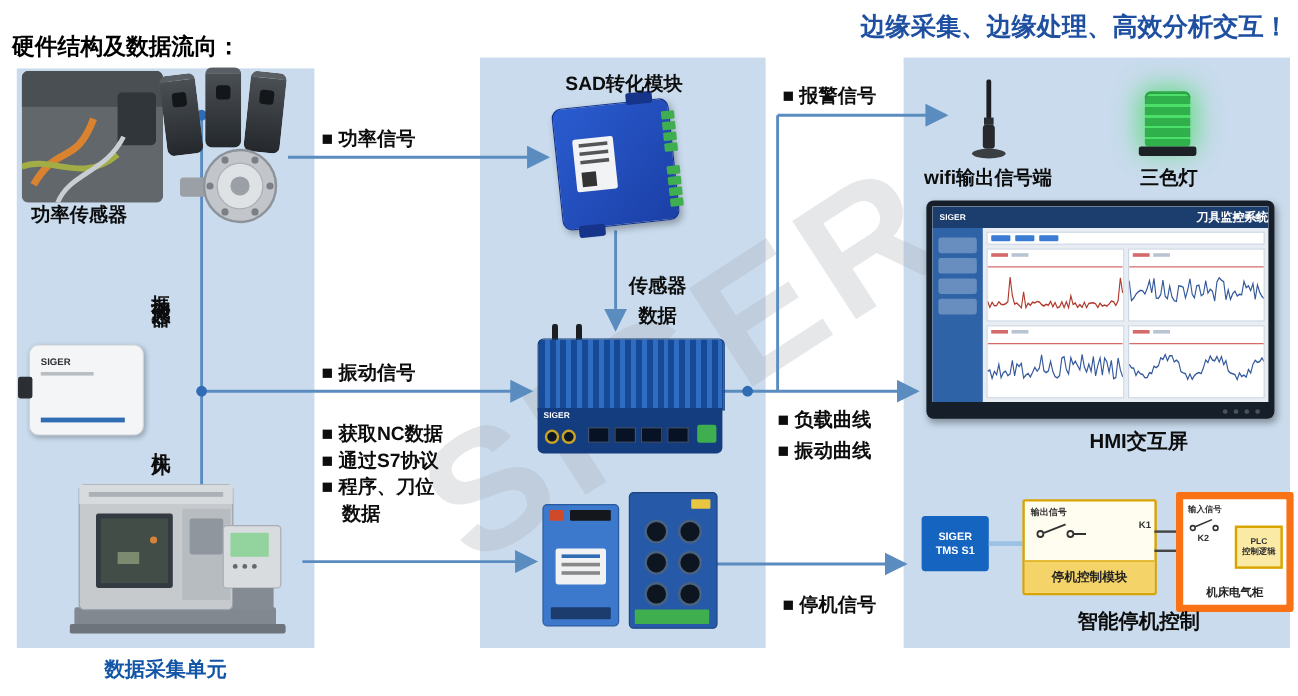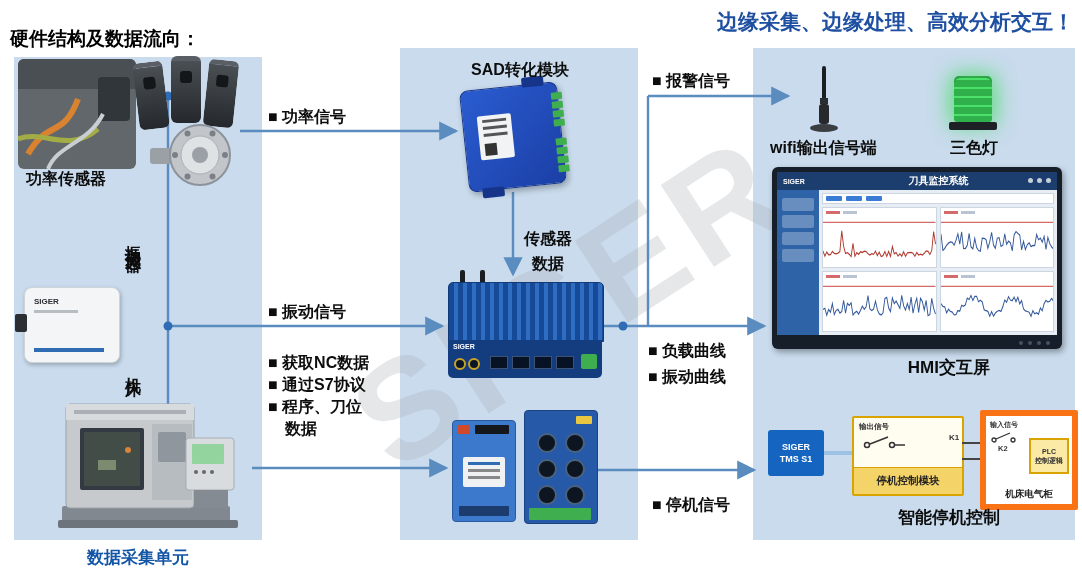--- a/index.html
+++ b/index.html
@@ -46,21 +46,21 @@
   .glight .body{position:absolute;left:8px;top:4px;width:38px;height:44px;border-radius:6px 6px 3px 3px;
     background:repeating-linear-gradient(180deg,#4be06a 0 2px,#2fb04b 2px 9px);
     box-shadow:0 0 20px 5px rgba(70,220,100,.75);}
   .glight .cap{position:absolute;left:8px;top:2px;width:38px;height:7px;background:#1f7d33;border-radius:5px 5px 0 0;}
   .glight .base{position:absolute;left:3px;top:48px;width:48px;height:8px;background:#1d2024;border-radius:2px;}
   
   .monitor{background:#151e29;border-radius:6px;padding:5px 5px 14px 5px;box-shadow:2px 3px 6px rgba(0,0,0,.35);}
   .screen{width:280px;height:163px;background:#e8edf4;display:flex;flex-direction:column;overflow:hidden;}
   .mhead{height:18px;background:#1c3e6e;position:relative;display:flex;align-items:center;flex:none;}
   .mhead .brand{font-size:7px;color:#fff;font-weight:700;margin-left:6px;}
-  .mhead .mtitle{position:absolute;left:0;right:0;text-align:center;color:#fff;font-size:10px;font-weight:700;margin-left:43px;}
+  .mhead .mtitle{position:absolute;left:0;right:0;text-align:right;color:#fff;font-size:10px;font-weight:700;margin-left:43px;}
   .mhead .dots{position:absolute;right:6px;top:6px;display:flex;gap:4px;}
   .mhead .dots i{width:5px;height:5px;border-radius:50%;background:rgba(255,255,255,.75);display:block;}
   .mbody{flex:1;display:flex;}
   .mside{width:42px;background:#2e63a8;padding-top:4px;flex:none;}
   .mside i{display:block;height:13px;margin:4px 5px;background:rgba(255,255,255,.28);border-radius:2px;}
   .mmain{flex:1;padding:3px;display:flex;flex-direction:column;}
   .mfilter{height:9px;background:#fff;border:1px solid #ccd6e2;margin-bottom:3px;display:flex;align-items:center;gap:4px;padding:0 3px;}
   .mfilter i{width:16px;height:5px;background:#3a7bd5;border-radius:1px;display:block;}
   .mgrid{flex:1;display:grid;grid-template-columns:1fr 1fr;grid-template-rows:1fr 1fr;gap:3px;}
   .cell{background:#fff;border:1px solid #ccd6e2;display:flex;flex-direction:column;}

